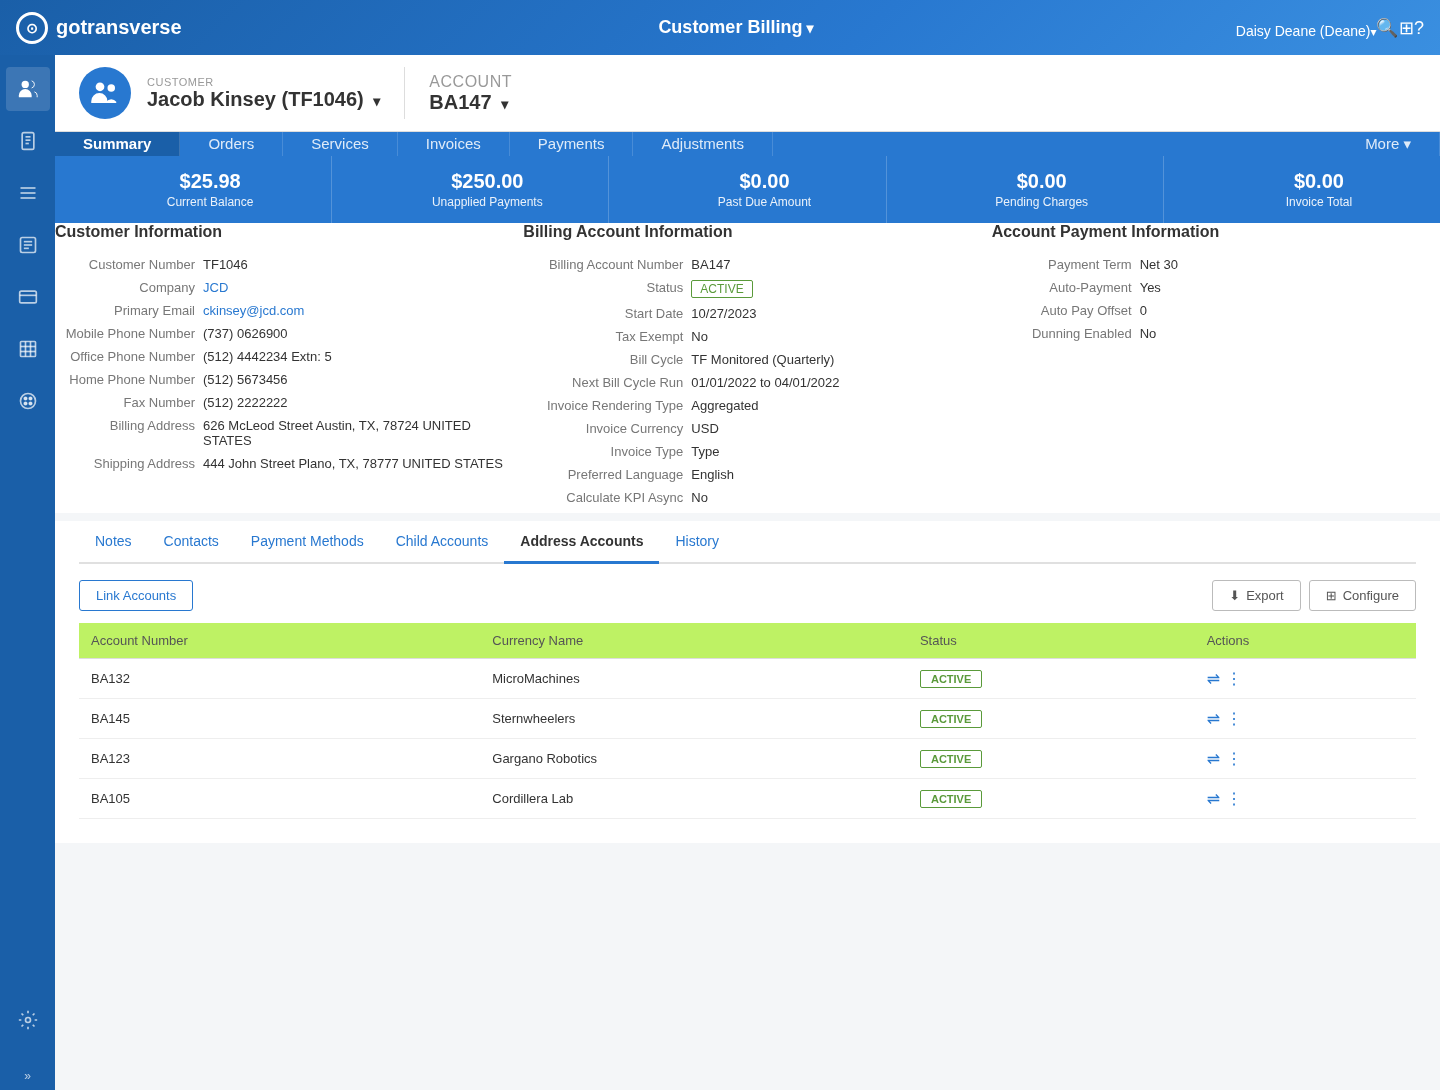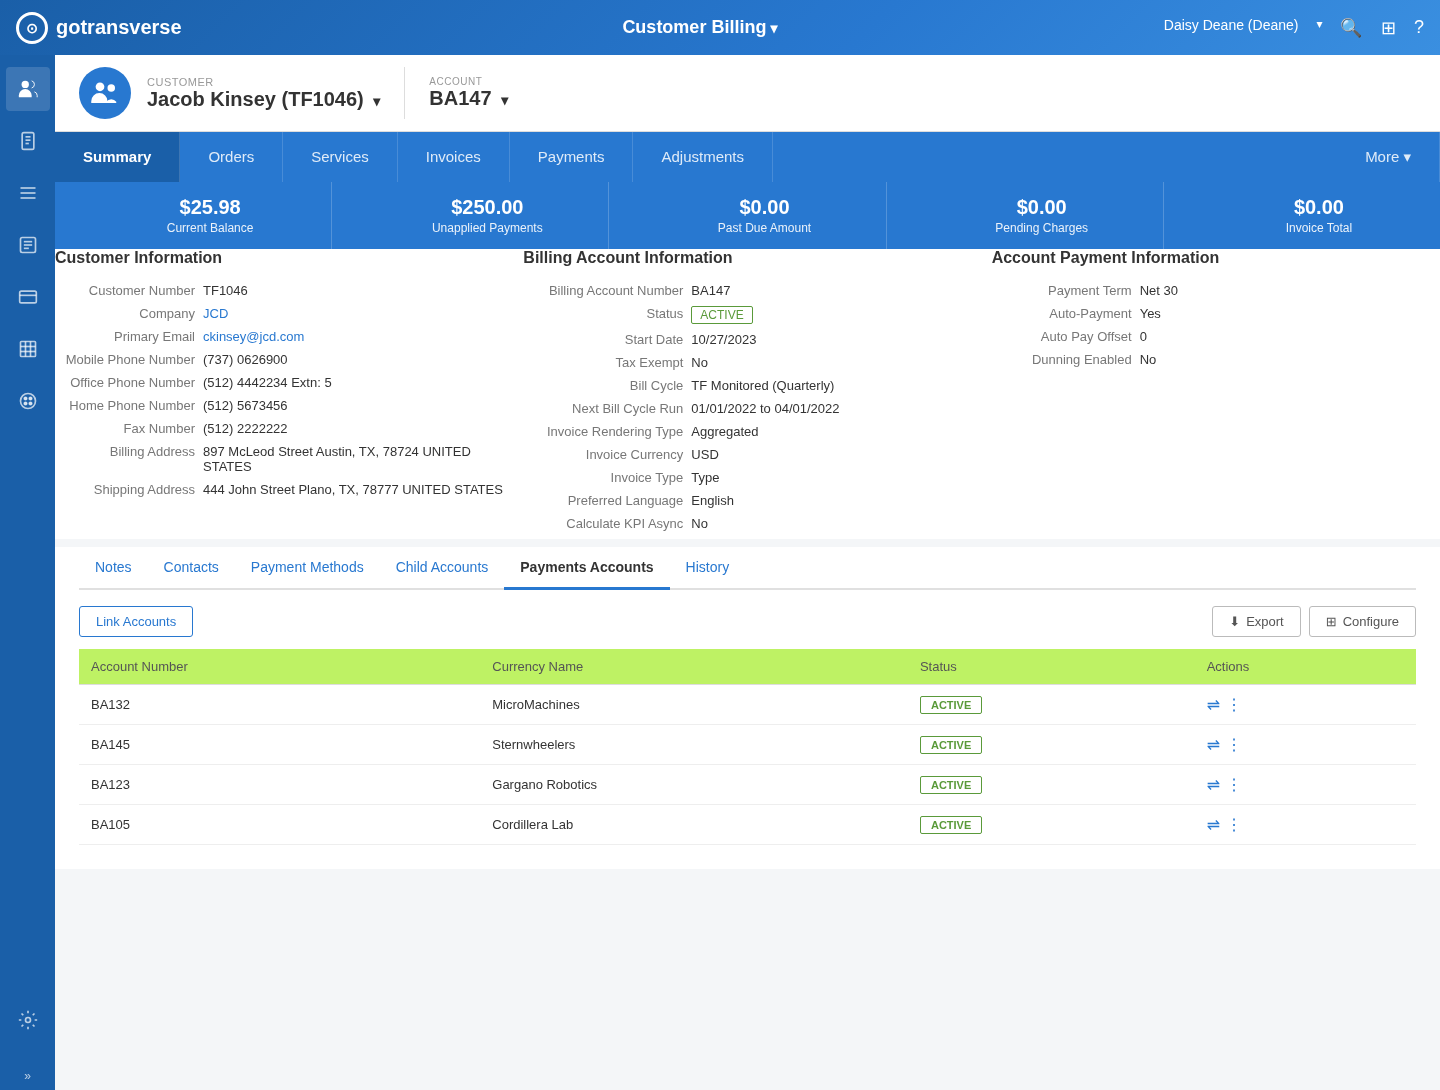--- a/index.html
+++ b/index.html
@@ -32,22 +32,21 @@
     }
     .top-nav-title {
       flex: 1;
       text-align: center;
       font-size: 18px;
       font-weight: 600;
       color: white;
     }
     .top-nav-right {
       display: flex;
-      align-items: flex-start;
-      gap: 18px;
+      align-items: flex-end;
       color: white;
       font-size: 14px;
     }
     .top-nav-right span { cursor: pointer; }
     .nav-icon { font-size: 18px; cursor: pointer; }
 
     
     .main-layout {
       display: flex;
       height: calc(1090px - 55px);
@@ -105,30 +104,30 @@
       border-radius: 50%;
       display: flex; align-items: center; justify-content: center;
       color: white;
       font-size: 24px;
     }
     .customer-info { display: flex; flex-direction: column; }
     .customer-label { font-size: 11px; color: #999; text-transform: uppercase; letter-spacing: 0.5px; }
     .customer-name { font-size: 20px; font-weight: bold; color: #333; }
     .header-divider { width: 1px; height: 52px; background: #ddd; margin: 0 8px; }
     .account-info { display: flex; flex-direction: column; }
-    .account-label { font-size: 10px; color: #999; text-transform: uppercase; letter-spacing: 0.5px; }
+    .account-label { font-size: 16px; color: #999; text-transform: uppercase; letter-spacing: 0.5px; }
     .account-number { font-size: 20px; font-weight: bold; color: #333; }
 
     
     .tab-nav {
       display: flex;
       background: #2878d0;
     }
     .tab-item {
-      padding: 16px 28px;
+      padding: 3px 28px;
       color: rgba(255,255,255,0.85);
       cursor: pointer;
       font-size: 15px;
       border-right: 1px solid rgba(255,255,255,0.15);
       text-decoration: none;
     }
     .tab-item.active { background: #1a5fa8; color: white; font-weight: 600; }
 
     
     .stats-bar {
@@ -453,21 +452,21 @@
         <div class="info-row">
           <span class="info-label">Home Phone Number</span>
           <span class="info-value">(512) 5673456</span>
         </div>
         <div class="info-row">
           <span class="info-label">Fax Number</span>
           <span class="info-value">(512) 2222222</span>
         </div>
         <div class="info-row">
           <span class="info-label">Billing Address</span>
-          <span class="info-value">897 McLeod Street Austin, TX, 78724 UNITED STATES</span>
+          <span class="info-value">626 McLeod Street Austin, TX, 78724 UNITED STATES</span>
         </div>
         <div class="info-row">
           <span class="info-label">Shipping Address</span>
           <span class="info-value">444 John Street Plano, TX, 78777 UNITED STATES</span>
         </div>
       </div>
 
       <div class="info-panel">
         <div class="info-panel-title">Billing Account Information</div>
         <div class="info-row">
@@ -536,21 +535,21 @@
         </div>
       </div>
     </div>
 
     <div class="bottom-section">
       <div class="bottom-tabs">
         <div class="bottom-tab">Notes</div>
         <div class="bottom-tab">Contacts</div>
         <div class="bottom-tab">Payment Methods</div>
         <div class="bottom-tab">Child Accounts</div>
-        <div class="bottom-tab active">Payments Accounts</div>
+        <div class="bottom-tab active">Address Accounts</div>
         <div class="bottom-tab">History</div>
       </div>
 
       <div class="table-actions">
         <button class="btn btn-outline">Link Accounts</button>
         <div class="btn-actions">
           <button class="btn btn-secondary">
             <span>⬇</span>
             <span>Export</span>
           </button>

